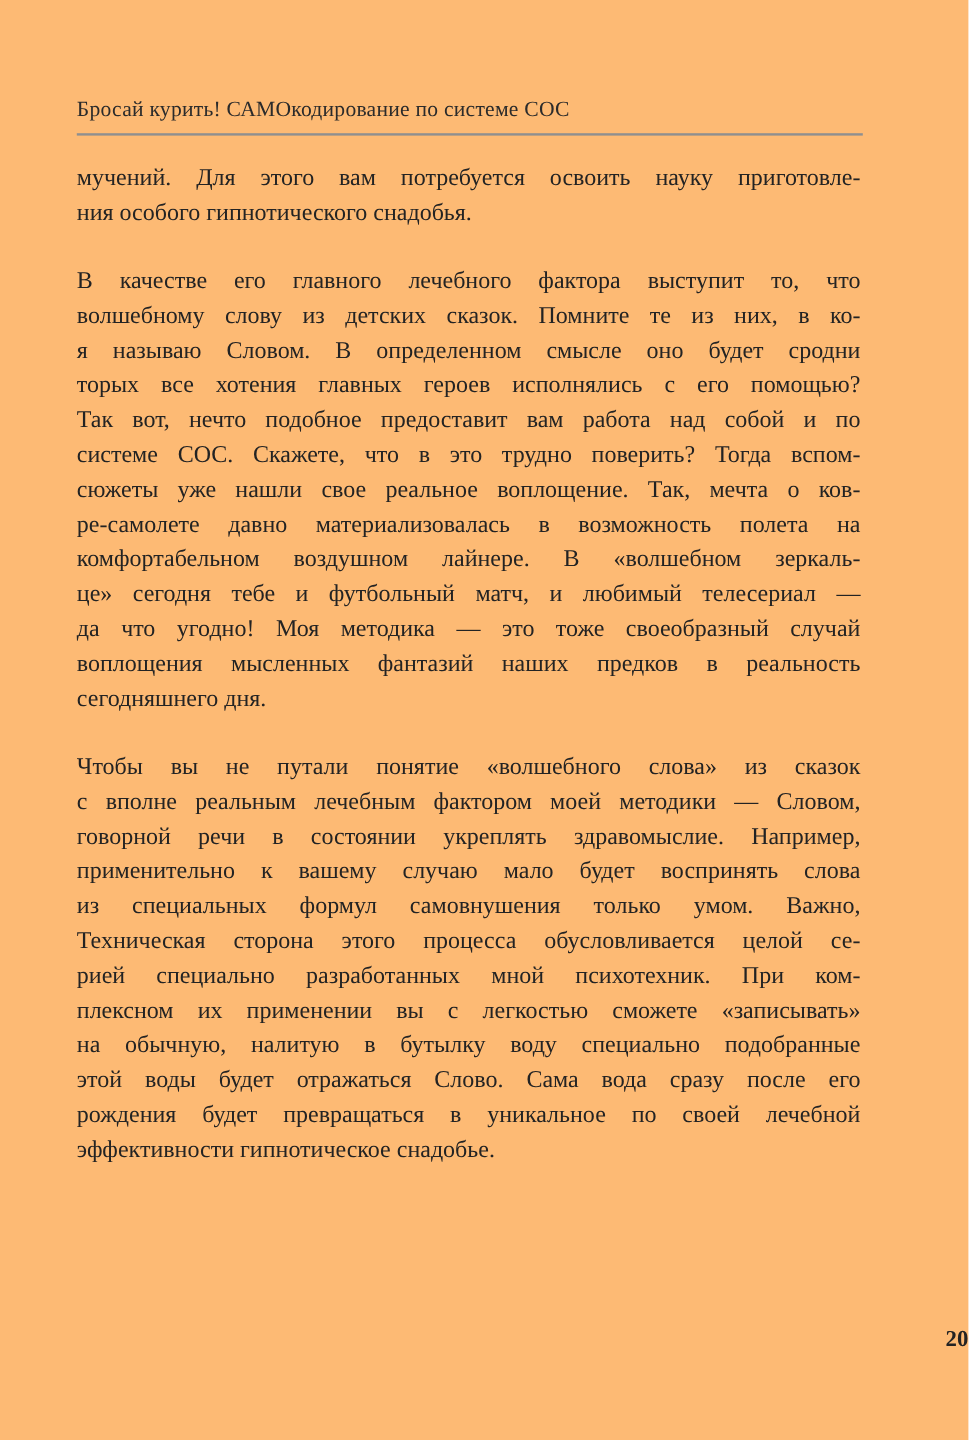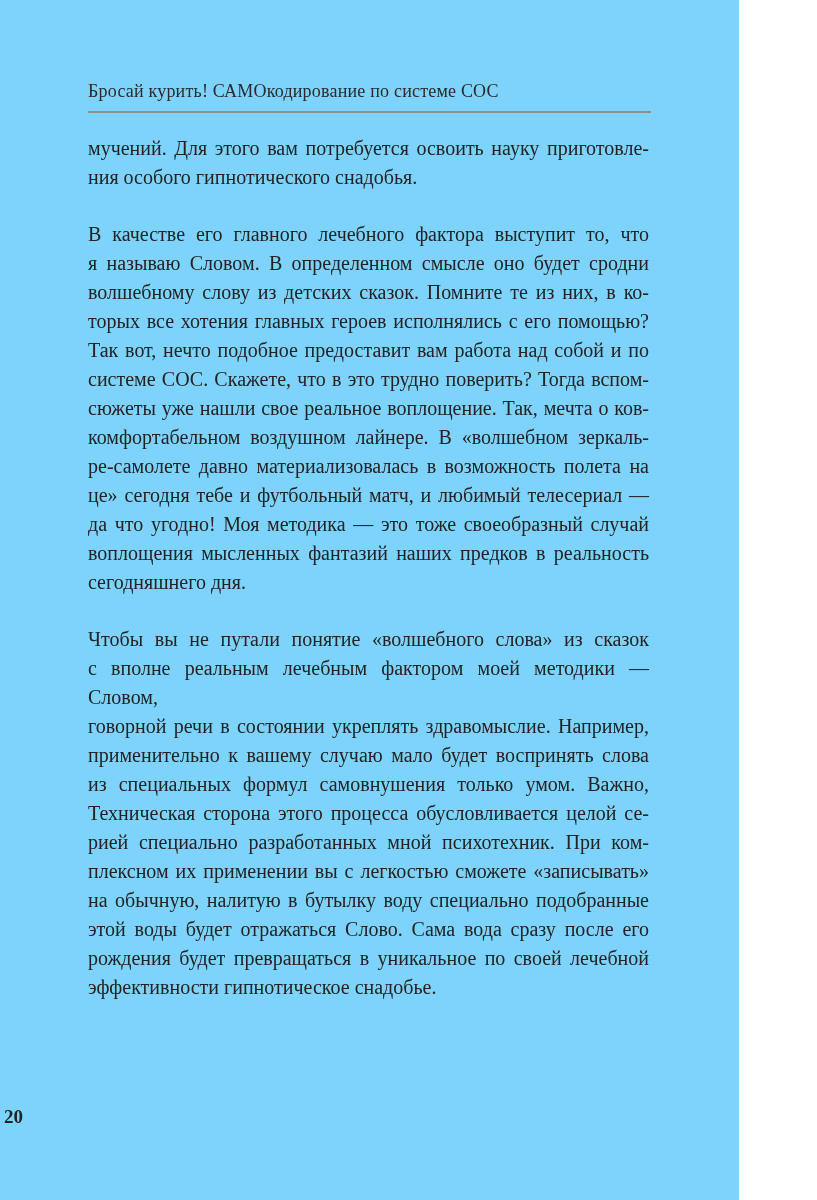--- a/index.html
+++ b/index.html
@@ -2,25 +2,25 @@
 <html lang="ru"><head>
 <meta charset="utf-8">
 <style>
   html, body {
     margin: 0;
     padding: 0;
     background: #ffffff;
   }
   .page {
     position: relative;
-    width: 739px;
+    width: 807px;
     height: 1200px;
-    background: #7dd3fc;
+    background: #fdba74;
     box-sizing: border-box;
-    padding: 80px 88px 0 88px;
+    padding: 80px 88px 0 64px;
     font-family: "Liberation Serif", "DejaVu Serif", serif;
     color: #232323;
     overflow: hidden;
   }
   .running-head {
     border-bottom: 2px solid #8f8f8f;
     padding-bottom: 9px;
   }
   .running-head-text {
     font-size: 18px;
@@ -41,21 +41,21 @@
     text-align-last: justify;
   }
   .para .line:last-child {
     text-align-last: left;
   }
   .page-number {
     position: absolute;
     left: 4px;
     right: 0;
     bottom: 72px;
-    text-align: left;
+    text-align: right;
     font-size: 19px;
     font-weight: bold;
     color: #232323;
   }
 </style>
 </head>
 <body>
 
 <div class="page">
 
@@ -63,28 +63,28 @@
     <div class="running-head-text">Бросай курить! САМОкодирование по системе СОС</div>
   </div>
 
   <div class="body-text">
     <div class="para">
         <div class="line">мучений. Для этого вам потребуется освоить науку приготовле-</div>
         <div class="line">ния особого гипнотического снадобья.</div>
       </div>
     <div class="para">
         <div class="line">В качестве его главного лечебного фактора выступит то, что</div>
+        <div class="line">волшебному слову из детских сказок. Помните те из них, в ко-</div>
         <div class="line">я называю Словом. В определенном смысле оно будет сродни</div>
-        <div class="line">волшебному слову из детских сказок. Помните те из них, в ко-</div>
         <div class="line">торых все хотения главных героев исполнялись с его помощью?</div>
         <div class="line">Так вот, нечто подобное предоставит вам работа над собой и по</div>
         <div class="line">системе СОС. Скажете, что в это трудно поверить? Тогда вспом-</div>
         <div class="line">сюжеты уже нашли свое реальное воплощение. Так, мечта о ков-</div>
+        <div class="line">ре-самолете давно материализовалась в возможность полета на</div>
         <div class="line">комфортабельном воздушном лайнере. В «волшебном зеркаль-</div>
-        <div class="line">ре-самолете давно материализовалась в возможность полета на</div>
         <div class="line">це» сегодня тебе и футбольный матч, и любимый телесериал —</div>
         <div class="line">да что угодно! Моя методика — это тоже своеобразный случай</div>
         <div class="line">воплощения мысленных фантазий наших предков в реальность</div>
         <div class="line">сегодняшнего дня.</div>
       </div>
     <div class="para">
         <div class="line">Чтобы вы не путали понятие «волшебного слова» из сказок</div>
         <div class="line">с вполне реальным лечебным фактором моей методики — Словом,</div>
         <div class="line">говорной речи в состоянии укреплять здравомыслие. Например,</div>
         <div class="line">применительно к вашему случаю мало будет воспринять слова</div>

